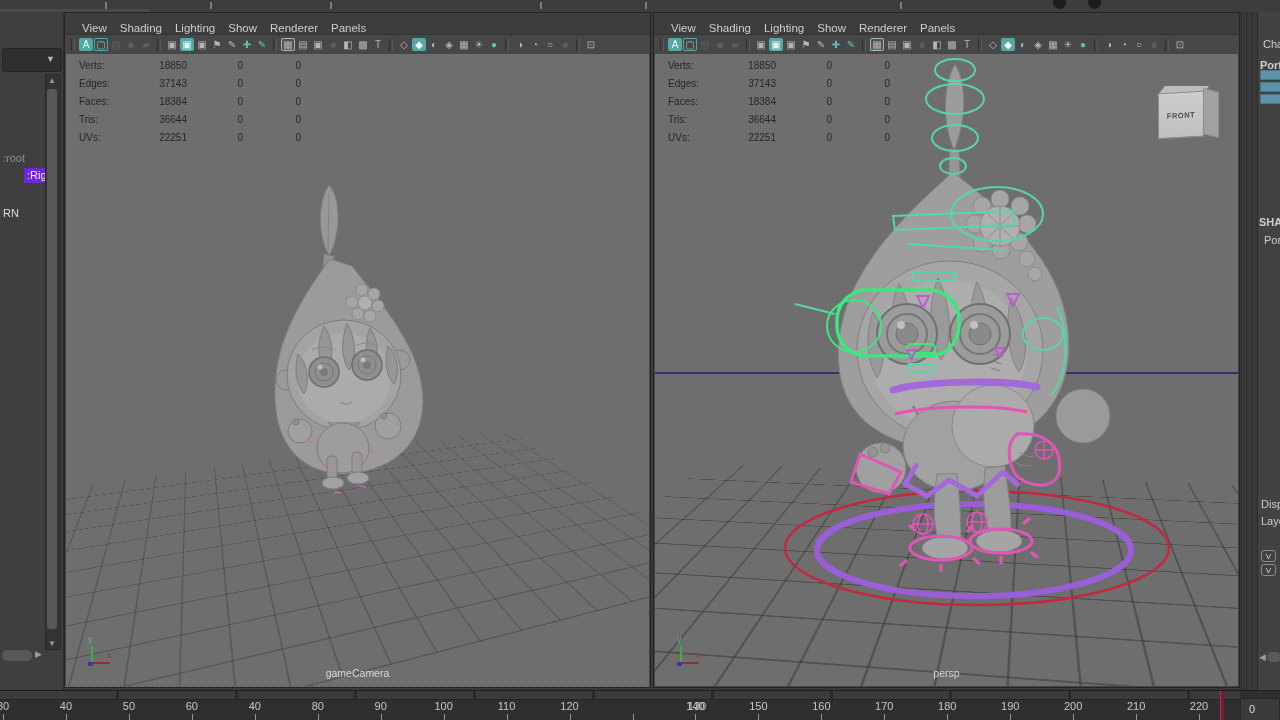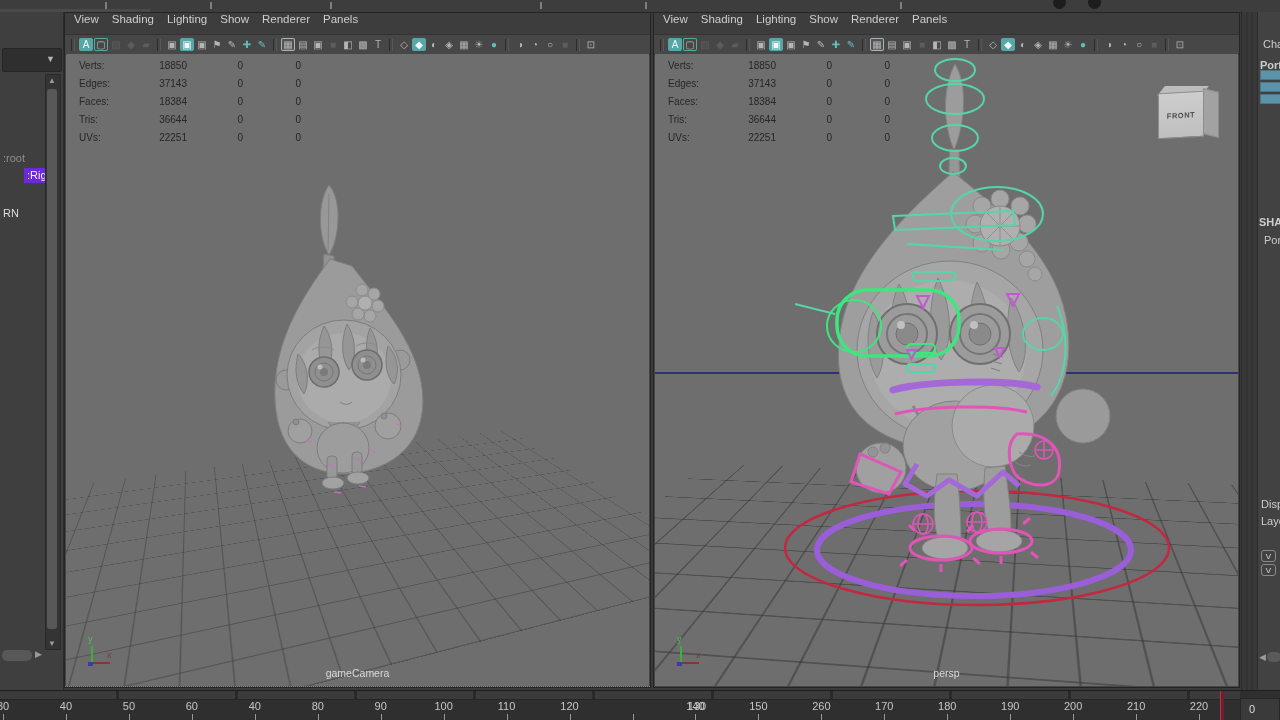--- a/index.html
+++ b/index.html
@@ -22,21 +22,21 @@
   .ol-item{height:15px;line-height:15px;padding-left:3px;white-space:nowrap;overflow:hidden;}
   .ol-item:nth-child(1){margin-top:139px;color:#8f8f8f;}
   .ol-item:nth-child(2){margin-top:2px;background:#6d28d9;color:#f0f0f0;margin-left:24px;}
   .ol-item:nth-child(3){margin-top:23px;color:#dcdcdc;}
   .ol-hscroll{position:absolute;left:2px;top:638px;width:30px;height:11px;background:#585858;border-radius:5px;}
   .ol-hsarr{position:absolute;left:35px;top:637px;color:#9a9a9a;font-size:9px;}
   
   .vp{position:absolute;top:12px;width:587px;height:676px;background:#464646;border:1px solid #242424;box-sizing:border-box;}
   #vp-left{left:64px;}
   #vp-right{left:653px;}
-  .menubar{height:21px;display:flex;gap:13px;align-items:flex-start;padding-left:9px;background:#3d3d3d;font-size:11.5px;color:#cdcdcd;}
+  .menubar{height:21px;display:flex;gap:13px;align-items:flex-end;padding-left:17px;background:#3d3d3d;font-size:11.5px;color:#cdcdcd;}
   .menubar span{cursor:default;}
   .toolbar{height:19px;background:#474747;border-top:1px solid #333;border-bottom:1px solid #2d2d2d;display:flex;align-items:center;padding-left:3px;gap:1px;}
   .ico{width:14px;height:13px;font-size:10px;line-height:13px;text-align:center;color:#b5b5b5;border-radius:2px;flex:none;}
   .ico.active{background:#57a7a7;color:#eef8f8;}
   .ico.tborder{box-shadow:inset 0 0 0 1px #57a7a7;}
   .ico.actborder{background:#525252;box-shadow:inset 0 0 0 1px #9fb6c0;}
   .ico.muted{color:#5d5d5d;}
   .ico.teal{color:#5fc0b8;}
   .sep{width:2px;height:12px;border-left:1px solid #2c2c2c;border-right:1px solid #585858;margin:0 3px;flex:none;}
   .canvas{position:absolute;left:1px;right:1px;top:41px;bottom:1px;background:#6e6e6e;overflow:hidden;}
@@ -537,21 +537,21 @@
       <span class="tl-tick" style="left: 506.6px;">110</span>
       <span class="tl-mark" style="left: 506.6px;"></span>
       <span class="tl-tick" style="left: 569.55px;">120</span>
       <span class="tl-mark" style="left: 569.55px;"></span>
       <span class="tl-tick" style="left: 669px; margin-left: 28px;">130</span>
       <span class="tl-mark" style="left: 632.5px;"></span>
       <span class="tl-tick" style="left: 695.45px;">140</span>
       <span class="tl-mark" style="left: 695.45px;"></span>
       <span class="tl-tick" style="left: 758.4px;">150</span>
       <span class="tl-mark" style="left: 758.4px;"></span>
-      <span class="tl-tick" style="left: 821.35px;">260</span>
+      <span class="tl-tick" style="left: 821.35px;">160</span>
       <span class="tl-mark" style="left: 821.35px;"></span>
       <span class="tl-tick" style="left: 884.3px;">170</span>
       <span class="tl-mark" style="left: 884.3px;"></span>
       <span class="tl-tick" style="left: 947.25px;">180</span>
       <span class="tl-mark" style="left: 947.25px;"></span>
       <span class="tl-tick" style="left: 1010.2px;">190</span>
       <span class="tl-mark" style="left: 1010.2px;"></span>
       <span class="tl-tick" style="left: 1073.15px;">200</span>
       <span class="tl-mark" style="left: 1073.15px;"></span>
       <span class="tl-tick" style="left: 1136.1px;">210</span>

